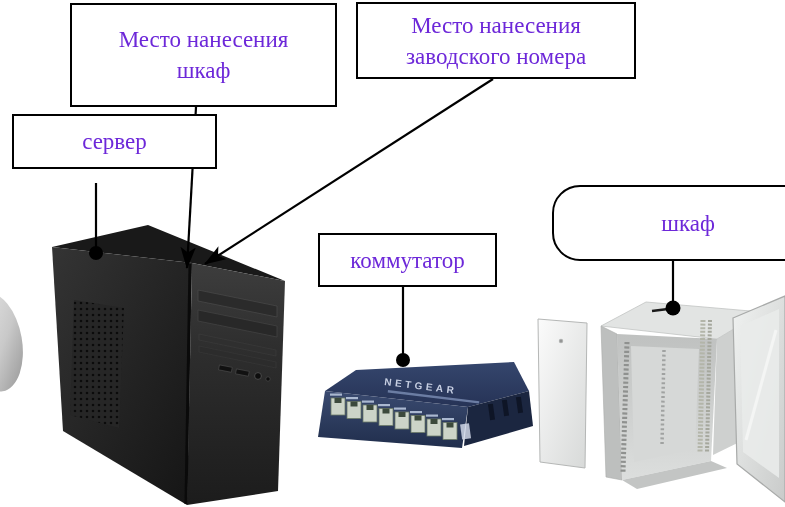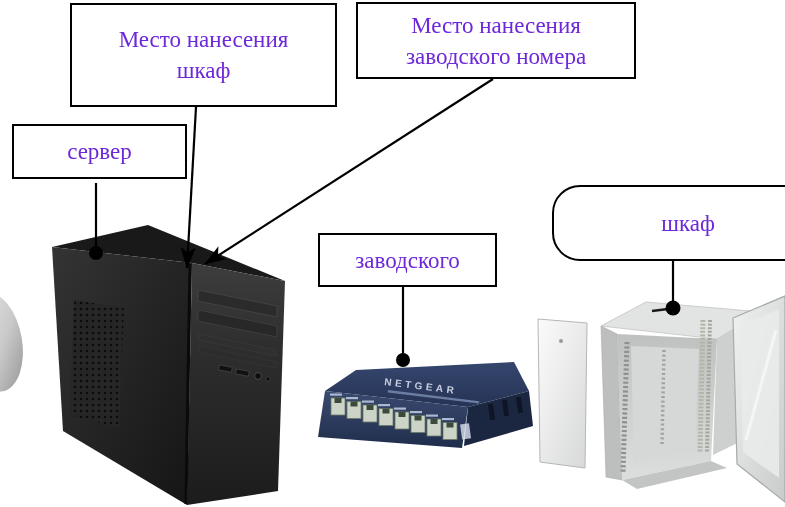--- a/index.html
+++ b/index.html
@@ -22,21 +22,21 @@
     justify-content:center;
     text-align:center;
     color:#6d28d9;
     font-size:23px;
     line-height:31px;
     z-index:3;
   }
   .callout span{display:block;white-space:nowrap;}
   #box-approval{left:70px;top:3px;width:267px;height:104px;}
   #box-serial{left:356px;top:2px;width:280px;height:77px;}
-  #box-server{left:12px;top:124px;width:175px;height:55px;}
+  #box-server{left:12px;top:114px;width:205px;height:55px;}
   #box-switch{left:318px;top:233px;width:179px;height:54px;}
   #box-cabinet{left:552px;top:185px;width:272px;height:76px;border-radius:28px;}
 </style>
 </head>
 <body>
 
 <div class="canvas">
 
   <svg class="svg-layer" viewBox="0 0 785 507">
     <defs>
@@ -209,20 +209,20 @@
   <div class="callout" id="box-serial">
     <span>Место нанесения</span>
     <span>заводского номера</span>
   </div>
 
   <div class="callout" id="box-server">
     <span>сервер</span>
   </div>
 
   <div class="callout" id="box-switch">
-    <span>заводского</span>
+    <span>коммутатор</span>
   </div>
 
   <div class="callout" id="box-cabinet">
     <span>шкаф</span>
   </div>
 
 </div>
 
 </body></html>

